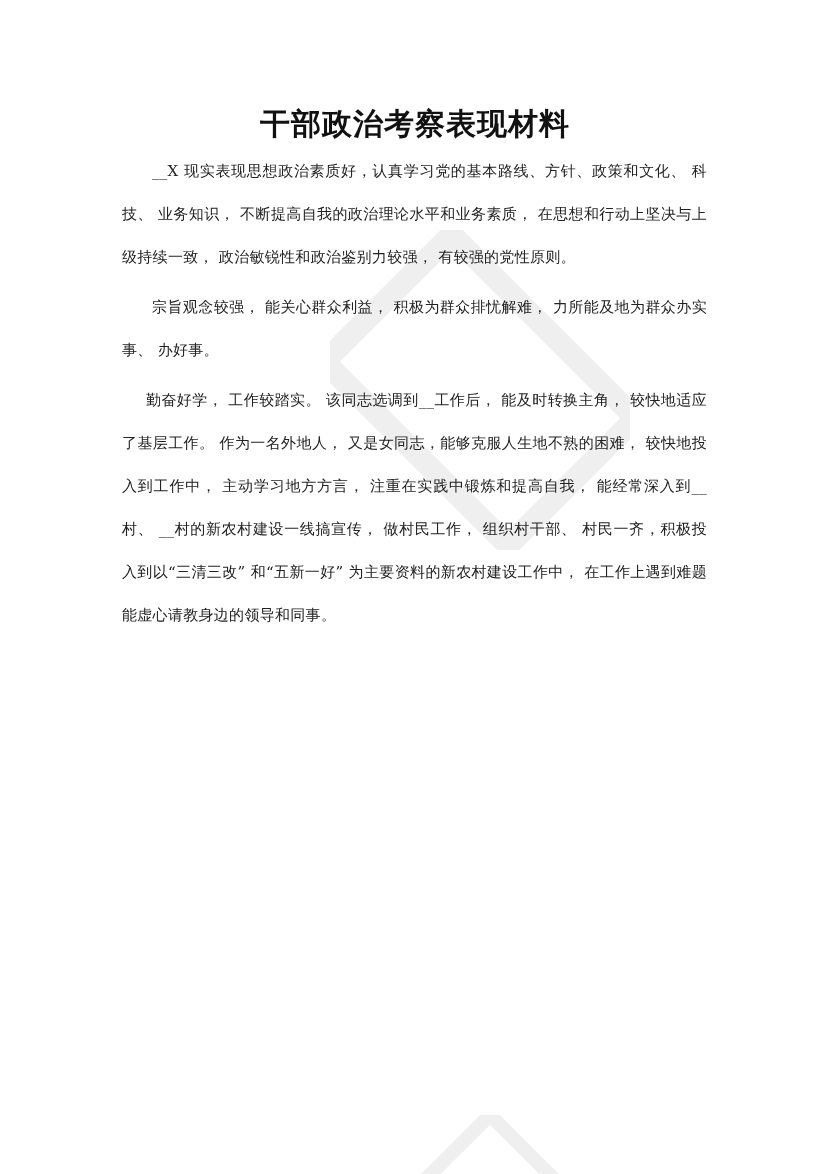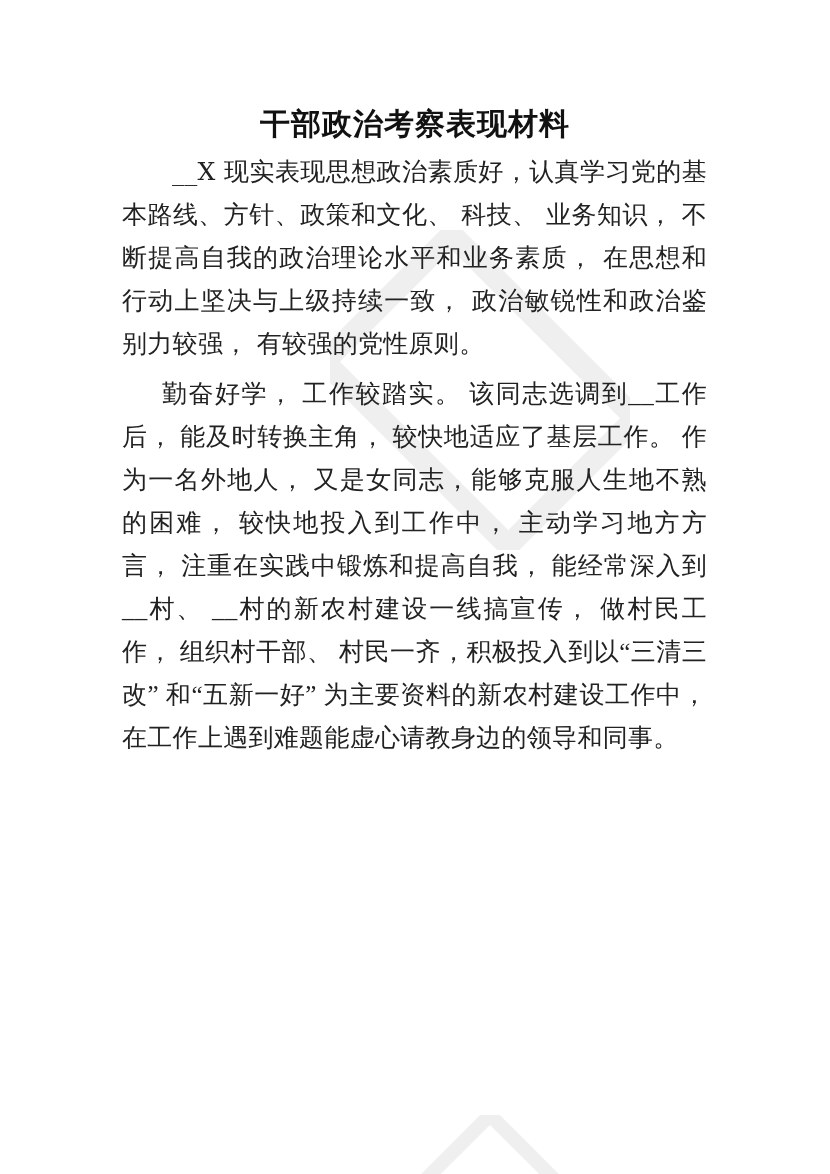--- a/index.html
+++ b/index.html
@@ -5,25 +5,25 @@
   html, body { margin: 0; padding: 0; background: #ffffff; }
   body { width: 830px; height: 1174px; position: relative; overflow: hidden; }
   .page { position: absolute; left: 0; top: 0; width: 658px; height: 1174px; background: #fff; }
   .title {
     position: absolute; left: 0; width: 830px; top: 104px; text-align: center;
     font-family: "DejaVu Serif", serif; font-size: 30px; line-height: 40px;
     color: #111; font-weight: bold; letter-spacing: 1px;
   }
   .body {
     position: absolute; left: 122px; top: 150px; width: 585px;
-    font-family: "DejaVu Serif", serif; font-size: 25px; line-height: 43px;
+    font-family: "DejaVu Serif", serif; font-size: 15px; line-height: 43px;
     color: #222; text-align: justify; letter-spacing: 0.3px;
   }
   .para { margin: 0 0 7px 0; text-indent: 2em; }
-  .para.small-indent { text-indent: 1.6em; font-family: Liberation Serif, serif; }
+  .para.small-indent { text-indent: 1.6em; }
   .watermark {
     position: absolute; pointer-events: none; opacity: 0.06;
   }
 </style>
 </head>
 <body>
 
 <div class="page">
 
   <svg class="watermark" style="left:330px; top:230px;" width="300" height="320" viewBox="0 0 300 320">
@@ -32,15 +32,16 @@
     </g>
   </svg>
   <svg class="watermark" style="left:390px; top:1115px;" width="200" height="120" viewBox="0 0 200 120">
     <polygon points="100,0 200,100 0,100" fill="none" stroke="#000" stroke-width="14"></polygon>
   </svg>
 
   <div class="title">干部政治考察表现材料</div>
 
   <div class="body">
     <p class="para">__X 现实表现思想政治素质好，认真学习党的基本路线、方针、政策和文化、 科技、 业务知识， 不断提高自我的政治理论水平和业务素质， 在思想和行动上坚决与上级持续一致， 政治敏锐性和政治鉴别力较强， 有较强的党性原则。</p>
+    <p class="para">宗旨观念较强， 能关心群众利益， 积极为群众排忧解难， 力所能及地为群众办实事、 办好事。</p>
     <p class="para small-indent">勤奋好学， 工作较踏实。 该同志选调到__工作后， 能及时转换主角， 较快地适应了基层工作。 作为一名外地人， 又是女同志，能够克服人生地不熟的困难， 较快地投入到工作中， 主动学习地方方言， 注重在实践中锻炼和提高自我， 能经常深入到__村、 __村的新农村建设一线搞宣传， 做村民工作， 组织村干部、 村民一齐，积极投入到以“三清三改” 和“五新一好” 为主要资料的新农村建设工作中， 在工作上遇到难题能虚心请教身边的领导和同事。</p>
   </div>
 </div>
 
 </body></html>

